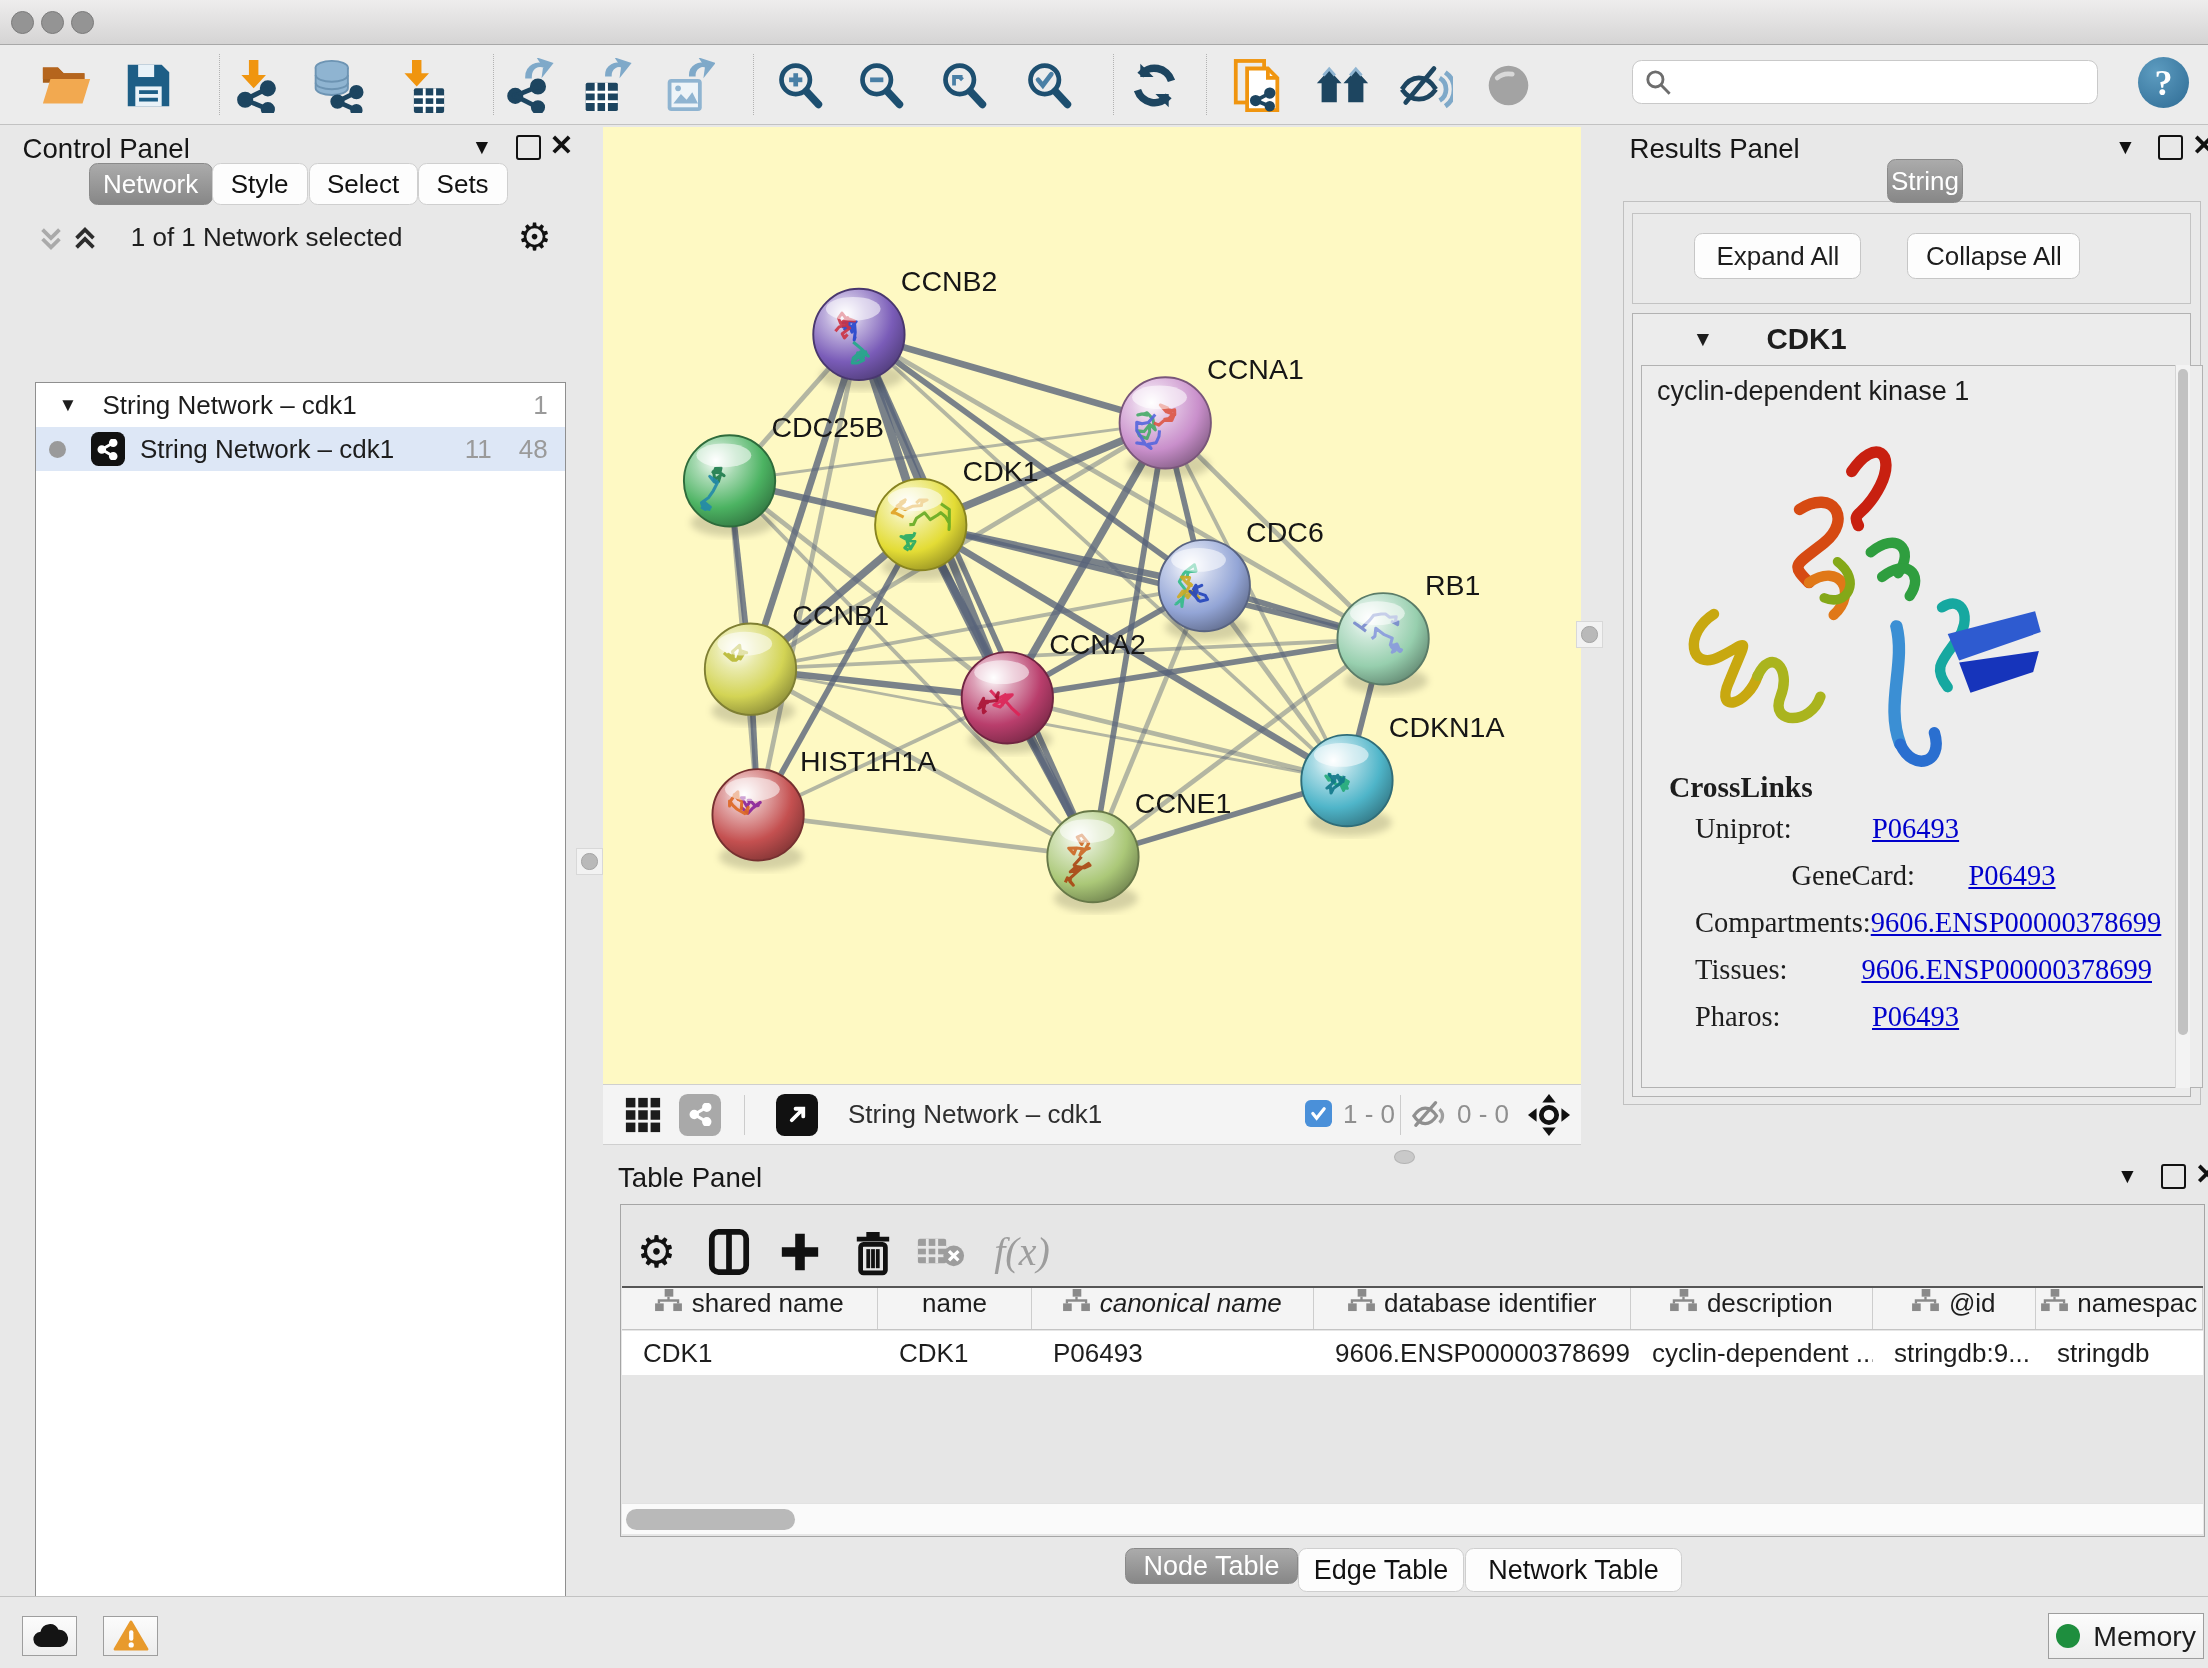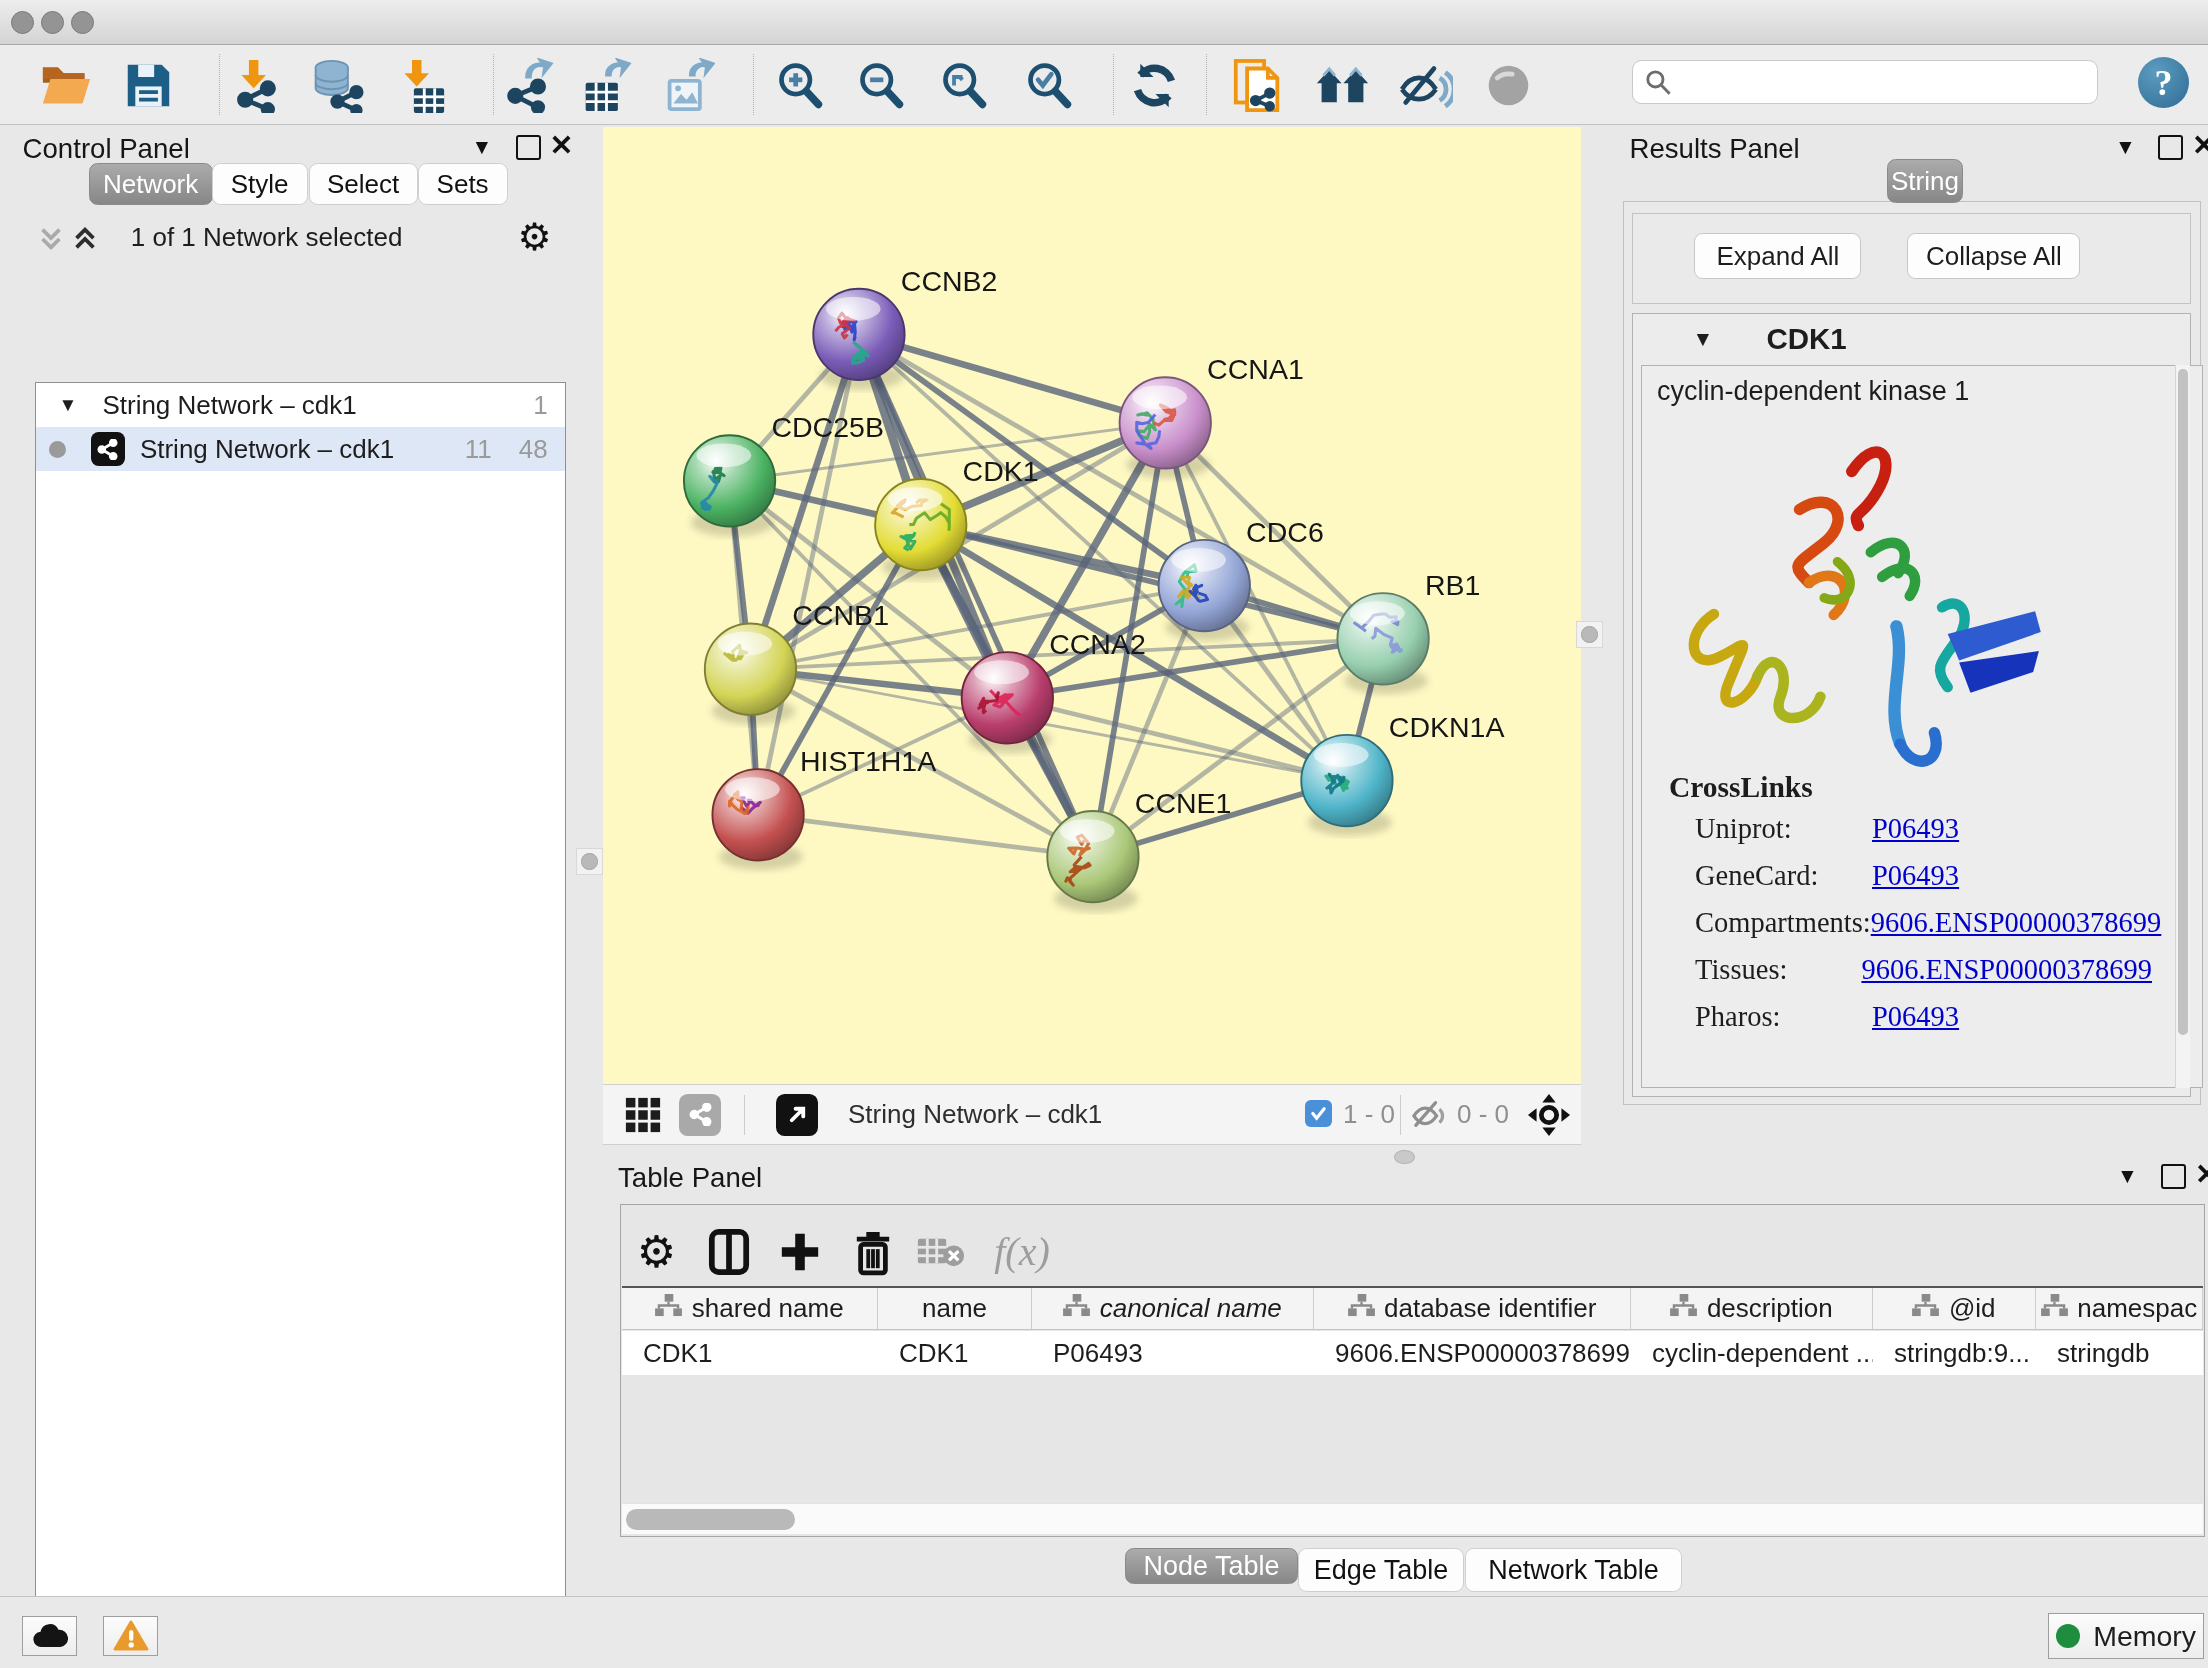--- a/index.html
+++ b/index.html
@@ -36,21 +36,21 @@
   .graytxt{color:#8f8f8f}
   
   .rbox{box-sizing:border-box;border:1px solid #c0c0c0;background:#e9e9e9}
   .btn{box-sizing:border-box;display:flex;align-items:center;justify-content:center;background:#fdfdfd;border:1px solid #c6c6c6;border-radius:8.6px;font-size:26px}
   .serif{font-family:"Liberation Serif",serif}
   .xlink{color:#0000cc;text-decoration:underline}
   
   .tpanel{position:absolute;left:620px;top:1204px;width:1585px;height:333px;background:#e6e6e6;border:1.9px solid #a5a5a5;box-sizing:border-box}
   .tibtn{position:absolute;top:1223px;width:57px;height:57px;display:flex;align-items:center;justify-content:center}
   .thead{position:absolute;left:622px;top:1286px;width:1581px;height:44px;background:#f4f4f4;border-top:2.9px solid #565656;border-bottom:1px solid #c4c4c4;display:flex;box-sizing:border-box}
-  .th{display:flex;align-items:center;justify-content:center;gap:9.5px;font-size:26px;border-right:1px solid #cdcdcd;box-sizing:border-box;overflow:hidden;white-space:nowrap}
+  .th{display:flex;justify-content:center;gap:9.5px;font-size:26px;border-right:1px solid #cdcdcd;box-sizing:border-box;overflow:hidden;white-space:nowrap}
   .trow{position:absolute;left:622px;top:1331px;width:1581px;height:44px;background:#fff;display:flex}
   .td{display:flex;align-items:center;padding-left:21px;font-size:26px;box-sizing:border-box;overflow:hidden;white-space:nowrap}
   .tscroll{position:absolute;left:622px;top:1503px;width:1581px;height:30px;background:#fafafa;border-top:1px solid #e2e2e2}
   .thumb{position:absolute;left:3.8px;top:4.8px;width:169px;height:21px;background:#b9b9b9;border-radius:10.5px}
   
   .statusbar{position:absolute;left:0;top:1596px;width:2208px;height:72px;background:#e9e9e9;border-top:1px solid #c2c2c2}
   .sbtn{position:absolute;box-sizing:border-box;border:1.9px solid #9e9e9e;background:linear-gradient(#fcfcfc,#ededed);display:flex;align-items:center;justify-content:center}
   .handle{position:absolute;width:25px;height:25px;background:#f2f2f2;border:1px solid #d8d8d8;display:flex;align-items:center;justify-content:center}
   .handle i{width:14.3px;height:14.3px;border-radius:50%;background:#b9b9b9;border:1px solid #a5a5a5}
 </style>
@@ -631,21 +631,21 @@
         </g>
         <path d="M306,226 L398,202 L404,224 L318,254 Z" fill="#2e5bd0"></path>
         <path d="M318,256 L402,244 L396,266 L330,288 Z" fill="#1634bb"></path>
       </svg>
       <span class="serif abs" style="left:27px;top:405px;font-size:29.5px;font-weight:bold">CrossLinks</span>
       <div id="crosslinks" class="abs" style="left:53px;top:447px;width:457px">
           <div class="serif" style="display: flex; margin-bottom: 15px; font-size: 28.5px;">
             <span style="width: 177px;">Uniprot:</span>
             <a class="xlink" href="#">P06493</a>
           </div>
-          <div class="serif" style="display: flex; margin-bottom: 15px; font-size: 28.5px;">
+          <div class="serif" style="display: flex; margin-bottom: 15px; font-size: 28.5px; justify-content: center;">
             <span style="width: 177px;">GeneCard:</span>
             <a class="xlink" href="#">P06493</a>
           </div>
           <div class="serif" style="display: flex; margin-bottom: 15px; font-size: 28.5px;">
             <span style="width: 177px;">Compartments:</span>
             <a class="xlink" href="#">9606.ENSP00000378699</a>
           </div>
           <div class="serif" style="display: flex; margin-bottom: 15px; font-size: 28.5px;">
             <span style="width: 177px;">Tissues:</span>
             <a class="xlink" href="#">9606.ENSP00000378699</a>

